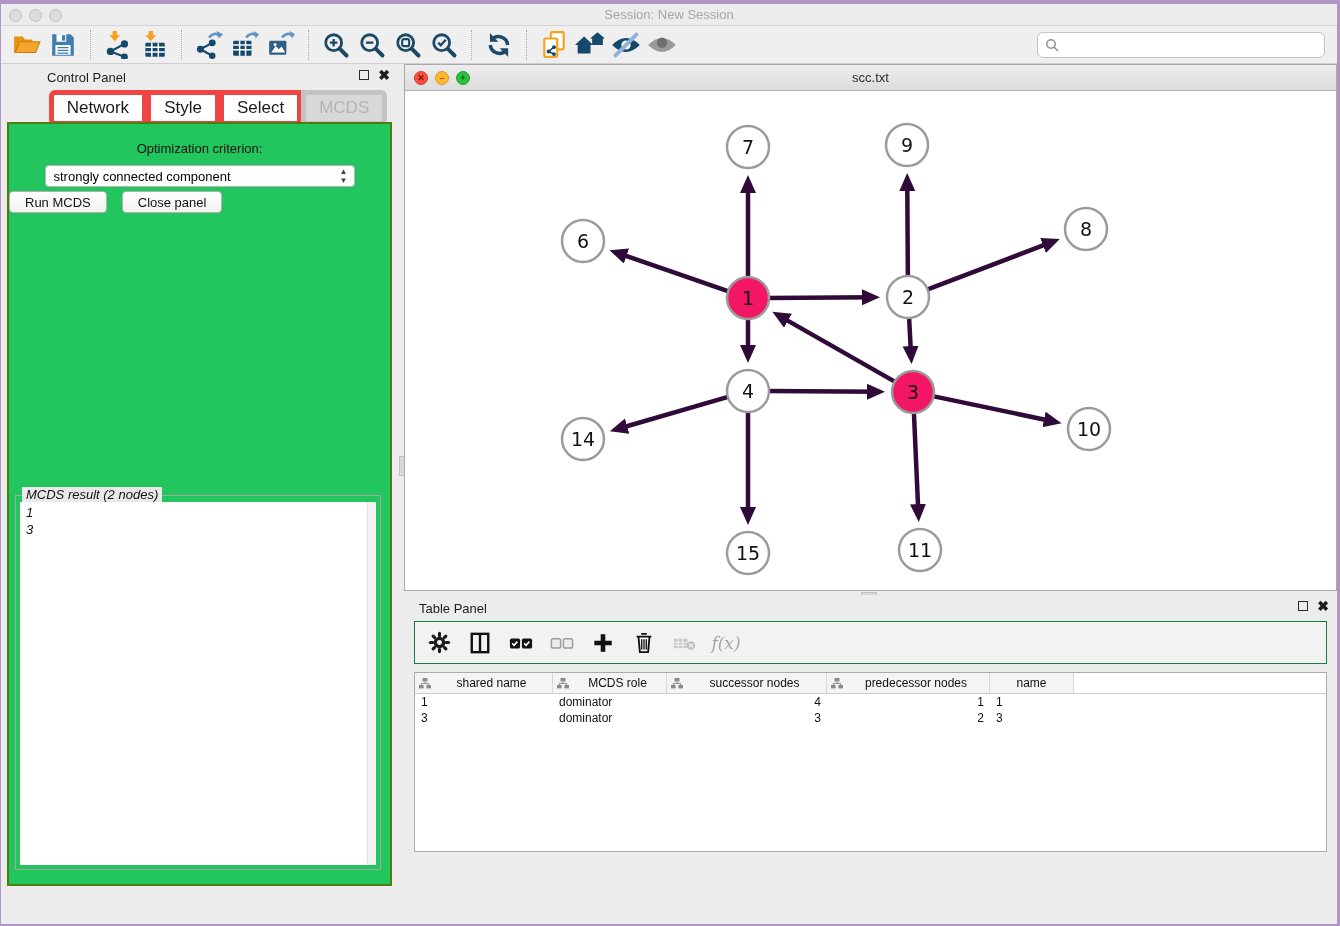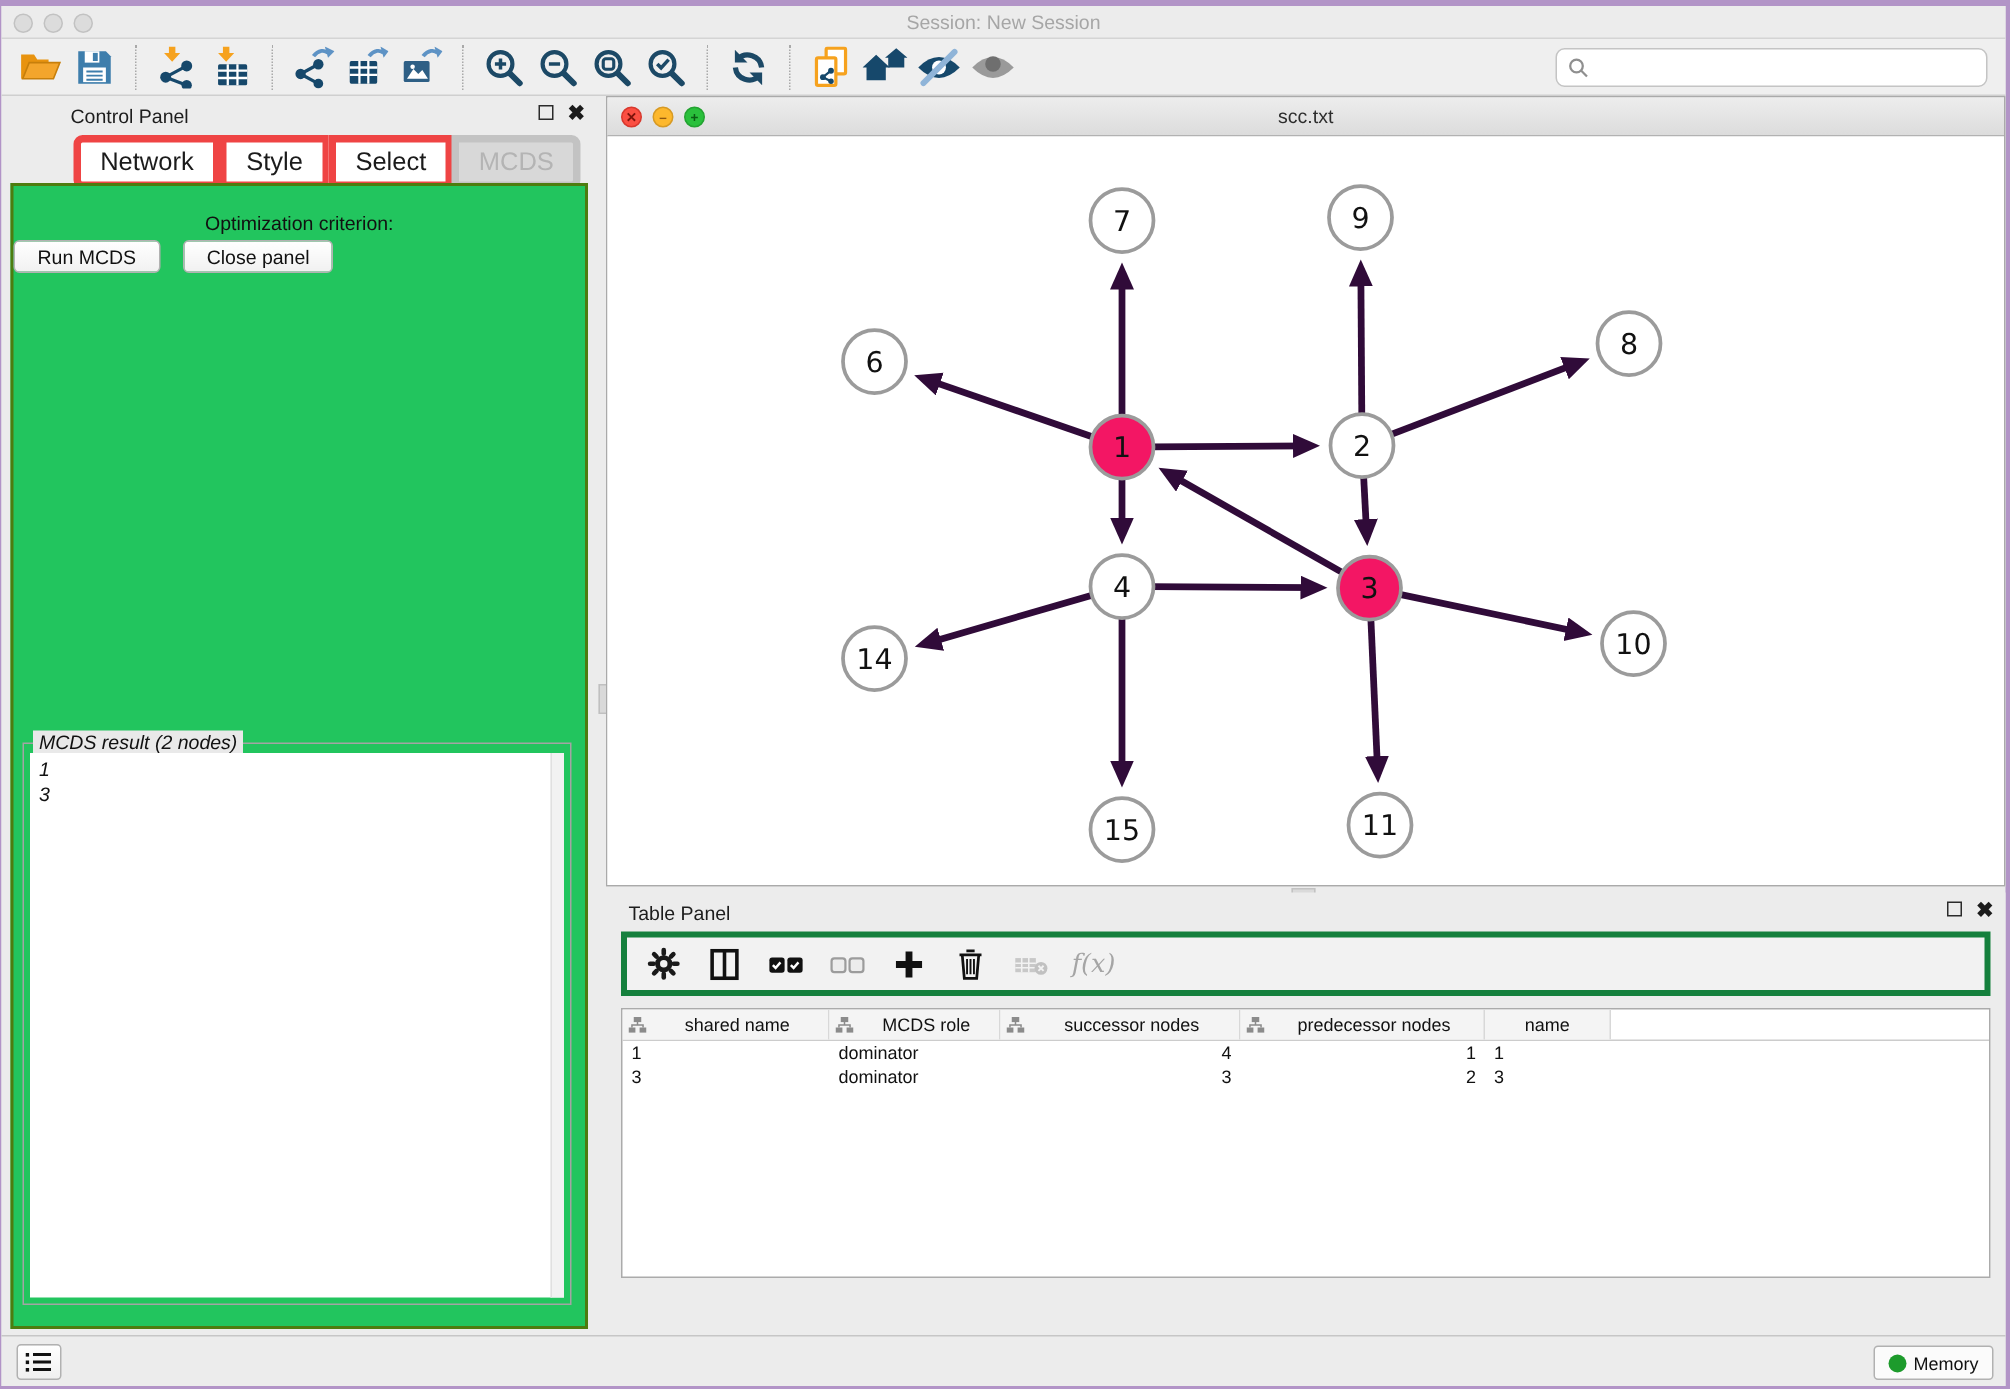--- a/index.html
+++ b/index.html
@@ -62,21 +62,21 @@
   .tl.red { background:#fb4f42; border:1px solid #d8382d; color:#7c130b; }
   .tl.yellow { background:#fdb82d; border:1px solid #d79a24; color:#915910; }
   .tl.green { background:#2ac03c; border:1px solid #23a331; color:#0a5d13; }
   .nw-title { text-align:center; line-height:25px; font-size:13px; color:#2d2d2d; }
   .nw-canvas { position:relative; width:931px; height:499px; background:#fff; }
   .h-splitter-handle { position:absolute; left:860px; top:588px; width:16px; height:5px; background:#dadada; border:1px solid #c2c2c2; }
 
   
   .table-panel { position:absolute; left:403px; top:591px; right:0; bottom:34px; background:#ececec; }
   .tp-toolbar { position:absolute; left:10px; right:10px; top:26px; height:43px; background:#f2f2f2;
-                border:4px solid #15803d; display:flex; align-items:center; padding-left:12px; gap:17px; }
+                border:1px solid #15803d; display:flex; align-items:center; padding-left:12px; gap:17px; }
   .tp-icon { width:24px; height:24px; display:flex; align-items:center; justify-content:center; }
   .tp-icon.disabled { opacity:.55; }
   .fx-glyph { font-family:"DejaVu Serif", serif; font-style:italic; font-size:17px; color:#a5a5a5; }
   .tp-table { position:absolute; left:10px; right:10px; top:77px; height:180px; background:#fff;
               border:1px solid #ababab; overflow:hidden; }
   .thead { display:flex; height:21px; border-bottom:1px solid #cccccc; }
   .th { background:#f4f4f4; border-right:1px solid #d8d8d8; display:flex; align-items:center; font-size:12px;
         color:#111; position:relative; }
   .th .th-label { flex:1; text-align:center; padding:0 4px; }
   .th .tree-ic { margin-left:4px; flex:0 0 auto; }
@@ -255,20 +255,27 @@
       </span>
     </div>
     <div class="tabs-row">
         <div class="ui-tab">Network</div>
         <div class="ui-tab">Style</div>
         <div class="ui-tab">Select</div>
         <div class="ui-tab active">MCDS</div>
       </div>
     <div class="cp-body">
       <div class="opt-label">Optimization criterion:</div>
+      <div class="dropdown">
+        <span>strongly connected component</span>
+        <span class="stepper">
+            <span>▲</span>
+            <span>▼</span>
+          </span>
+      </div>
       <div class="btn-row">
         <button class="mac-btn">Run MCDS</button>
         <button class="mac-btn">Close panel</button>
       </div>
       <div class="result-group">
         <span class="result-legend">MCDS result (2 nodes)</span>
         <div class="result-area">
           <div class="result-text">1
 3</div>
           <div class="result-scroll"></div>
@@ -483,34 +490,14 @@
             <div class="td" style="width: 138px; text-align: left;">3</div>
             <div class="td" style="width: 114px; text-align: left;">dominator</div>
             <div class="td" style="width: 160px; text-align: right;">3</div>
             <div class="td" style="width: 163px; text-align: right;">2</div>
             <div class="td" style="width: 84px; text-align: left;">3</div>
           </div>
         </div>
     </div>
   </div>
 
-  <div class="statusbar">
-    <div class="list-btn">
-      <svg width="18" height="14" viewBox="0 0 18 14">
-          <g stroke="#111" stroke-width="2">
-            <line x1="5" y1="2" x2="17" y2="2"></line>
-            <line x1="5" y1="7" x2="17" y2="7"></line>
-            <line x1="5" y1="12" x2="17" y2="12"></line>
-          </g>
-          <g fill="#111">
-            <rect x="0" y="1" width="2.4" height="2.4"></rect>
-            <rect x="0" y="6" width="2.4" height="2.4"></rect>
-            <rect x="0" y="11" width="2.4" height="2.4"></rect>
-          </g>
-        </svg>
-    </div>
-    <div class="memory-btn">
-      <span class="mem-dot"></span>
-      <span>Memory</span>
-    </div>
-  </div>
 
 </div>
 
 </body></html>

